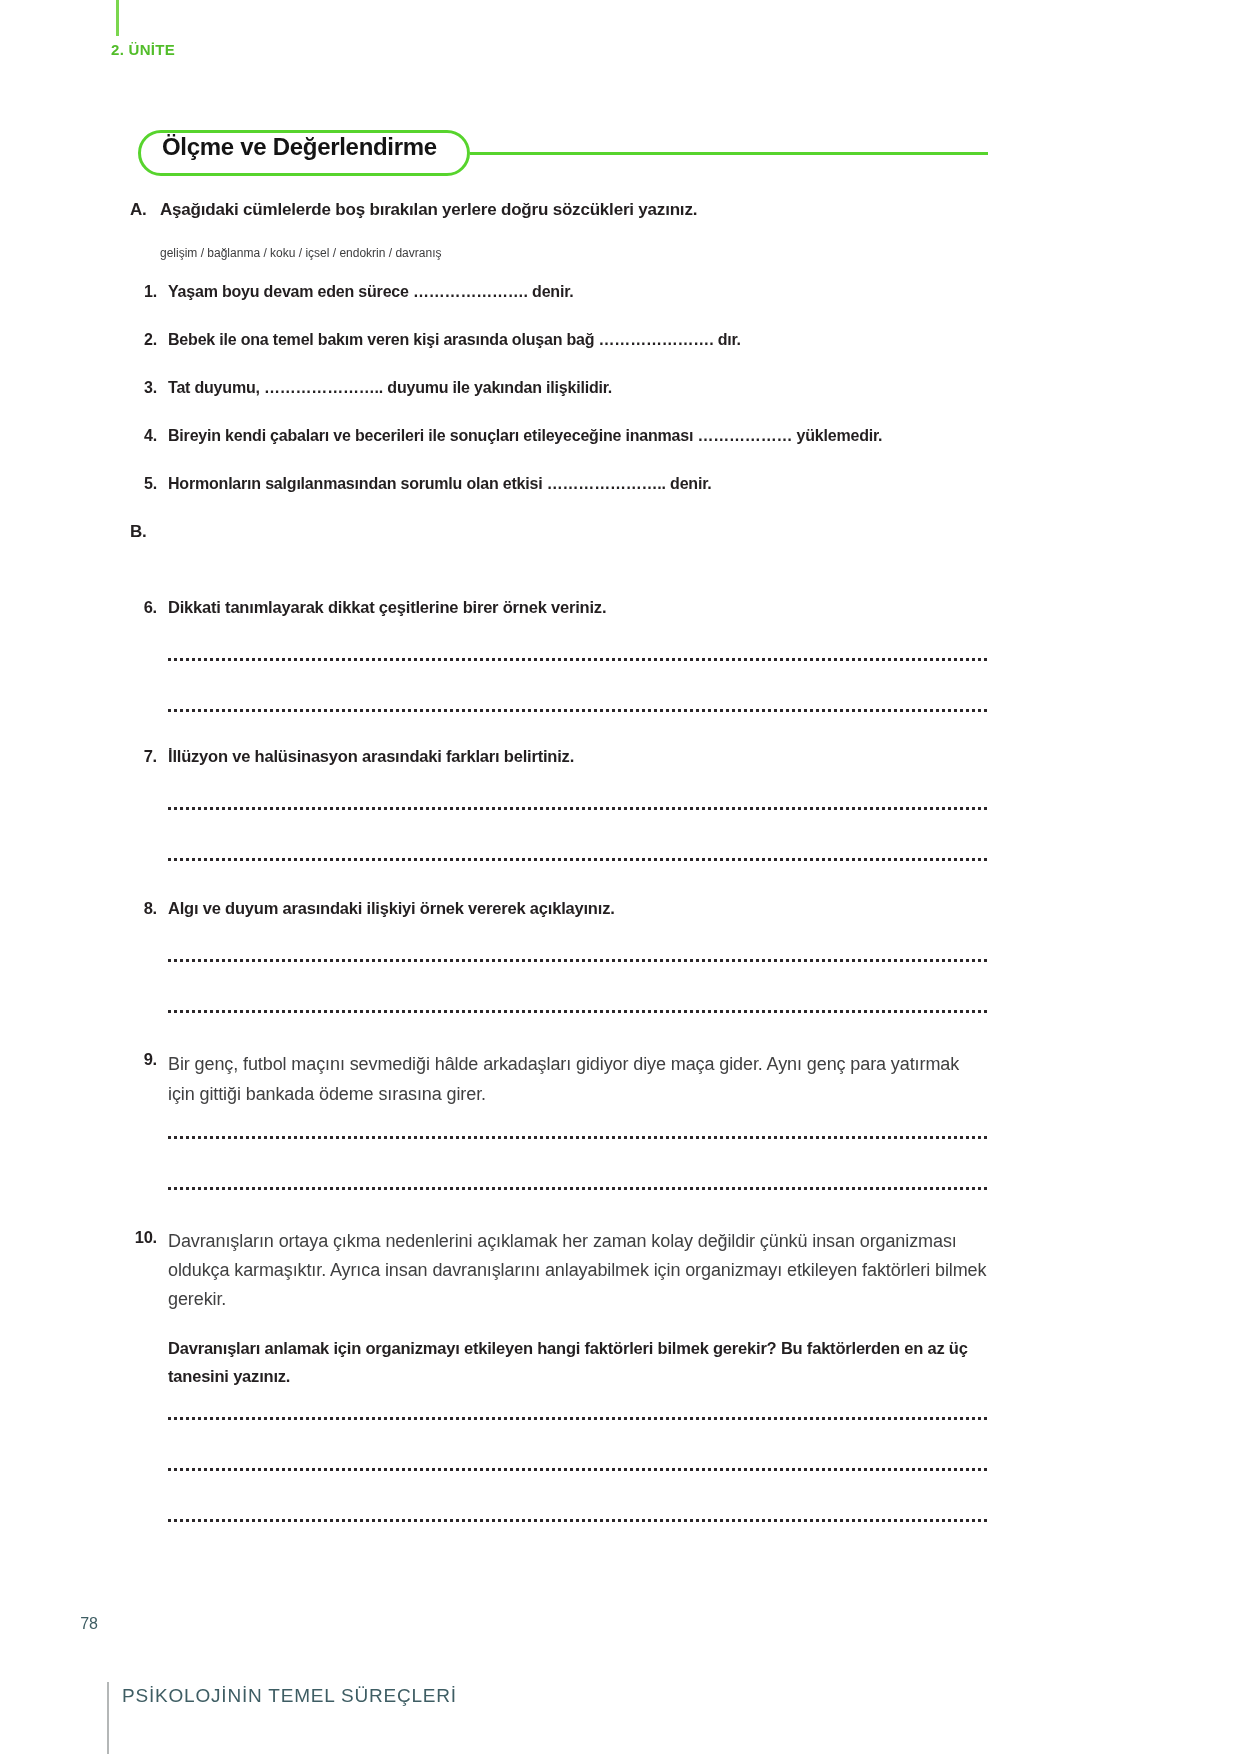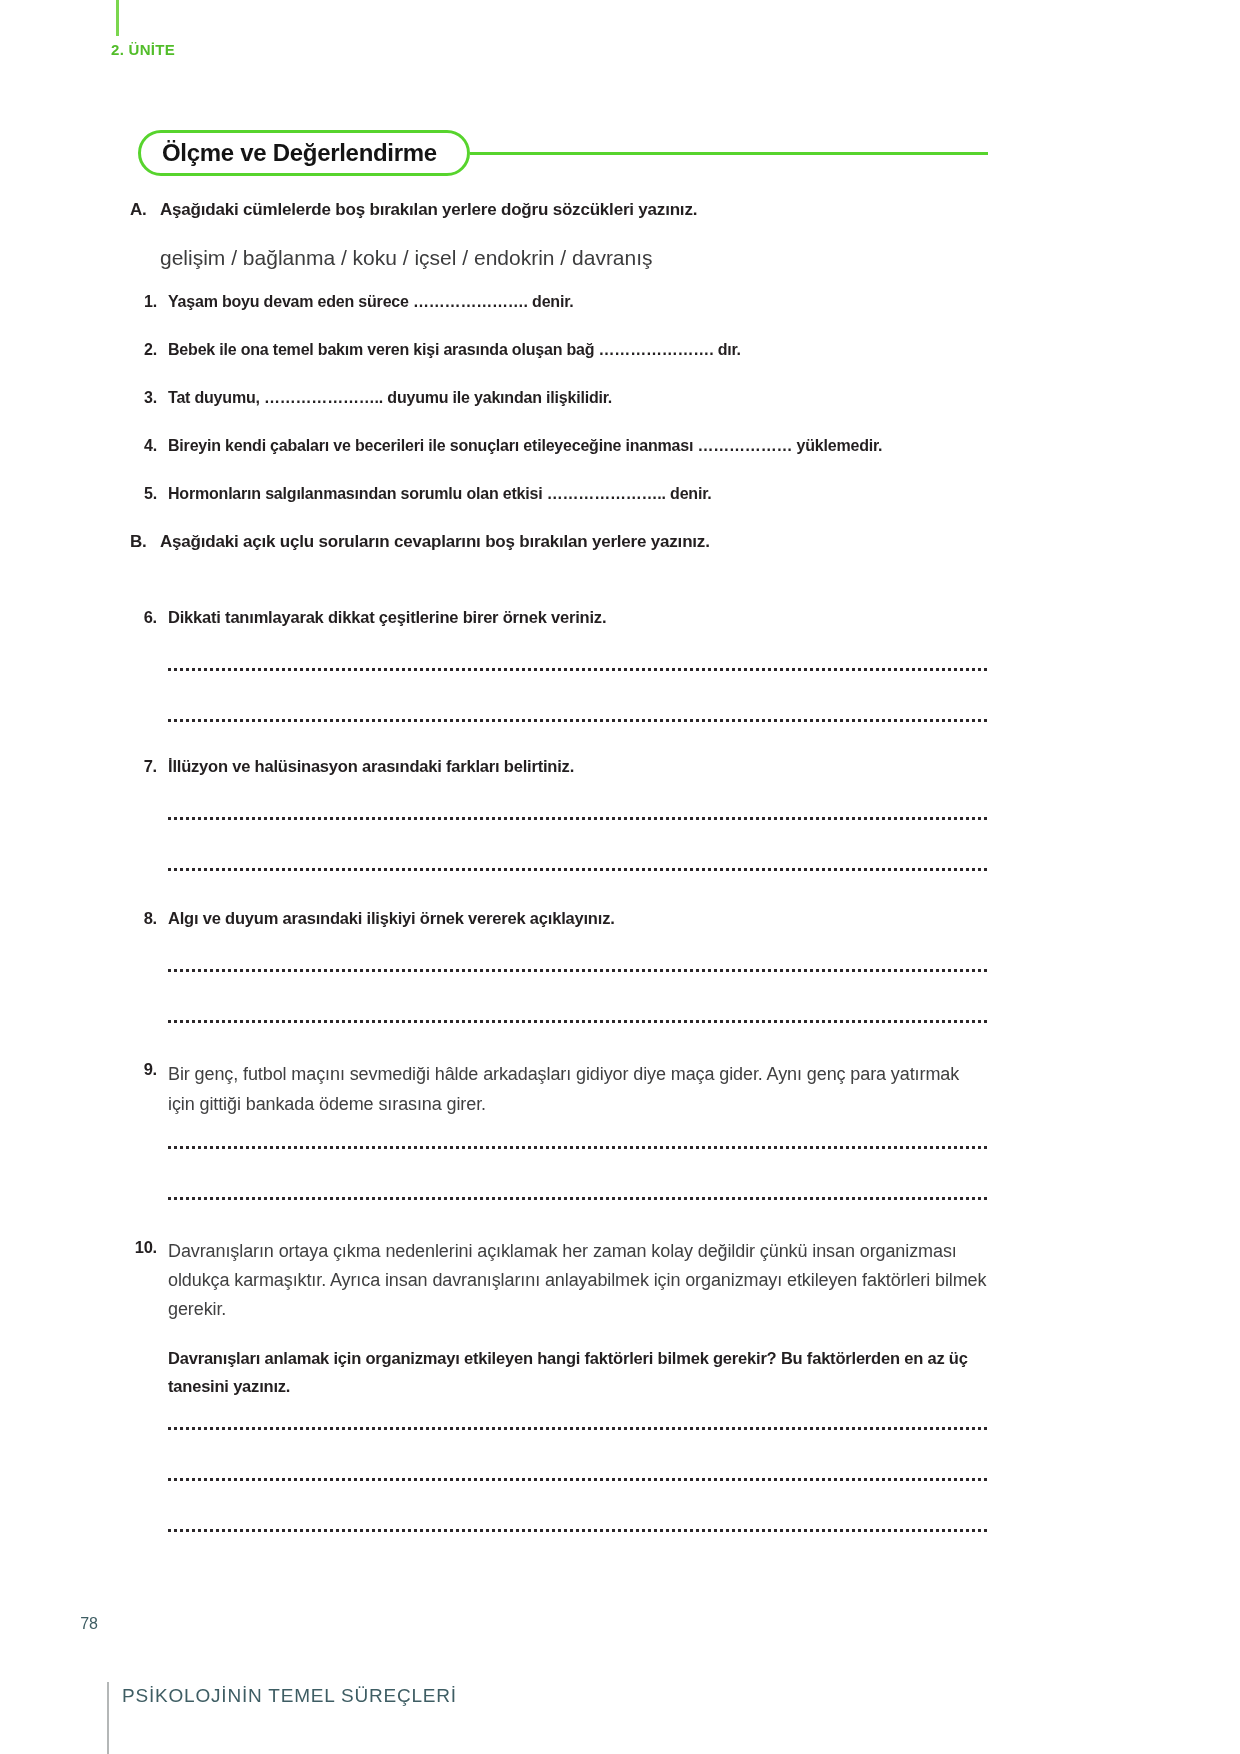--- a/index.html
+++ b/index.html
@@ -8,28 +8,28 @@
     font-family:Liberation Sans, sans-serif; color:#231f20; overflow:hidden;
   }
   
   .green-tick { position:absolute; left:116px; top:0; width:3px; height:36px; background:#7ad64e; }
   .unit-label { position:absolute; left:111px; top:41px; font-size:15px; font-weight:600;
                 color:#52bd2a; letter-spacing:.3px; }
   
   .header-row { position:absolute; left:138px; top:130px; width:850px; height:46px;
                 display:flex; align-items:center; }
   .title-pill { border:3px solid #57d42d; border-radius:26px; height:40px;
-                display:flex; align-items:center; padding:0 30px 0 21px; background:#fff; }
+                display:flex; align-items:flex-start; padding:0 30px 0 21px; background:#fff; }
   .title-pill .t { font-size:24px; font-weight:700; color:#141414; letter-spacing:-0.3px; }
   .header-rule { flex:1; height:3px; background:#57d42d; }
   
   .main { position:absolute; left:130px; top:200px; width:857px; }
   .sec-head { display:flex; font-weight:700; font-size:17px; line-height:20px; letter-spacing:-0.2px; }
   .sec-head .lbl { flex:0 0 30px; }
-  .wordbank { margin-top:26px; margin-left:30px; font-size:21px; color:#3c3c3d; }
+  .wordbank { margin-top:26px; margin-left:30px; font-size:12px; color:#3c3c3d; }
   .a-items { margin-top:22px; }
   .item { display:flex; font-weight:700; font-size:16px; line-height:20px; letter-spacing:-0.2px; }
   .item .num { flex:0 0 38px; text-align:right; padding-right:11px; box-sizing:border-box; }
   .item .txt { flex:1; }
   .a-items .item { margin-bottom:28px; }
   .b-head { margin-top:10px; }
   .qblock .item { font-size:16.5px; }
   .qb6 { margin-top:55px; }
   .ans { height:3px; border-bottom:3px dotted #2c282a; margin-left:49px; }
   .ans.first { margin-top:38px; }
@@ -91,21 +91,20 @@
         <span class="txt">Bireyin kendi çabaları ve becerileri ile sonuçları etileyeceğine inanması ……………… yüklemedir.</span>
       </div>
       <div class="item">
         <span class="num">5.</span>
         <span class="txt">Hormonların salgılanmasından sorumlu olan etkisi ………………….. denir.</span>
       </div>
     </div>
 
     <div class="sec-head b-head">
       <span class="lbl">B.</span>
-      <span class="txt">Aşağıdaki açık uçlu soruların cevaplarını boş bırakılan yerlere yazınız.</span>
     </div>
 
     <div class="qblock qb6">
       <div class="item">
         <span class="num">6.</span>
         <span class="txt">
           <span>Dikkati tanımlayarak dikkat çeşitlerine birer örnek veriniz.</span>
           <span style="display:block">
             <span class="ans in-col first" style="display:block"></span>
             <span class="ans in-col pitch" style="display:block"></span>

